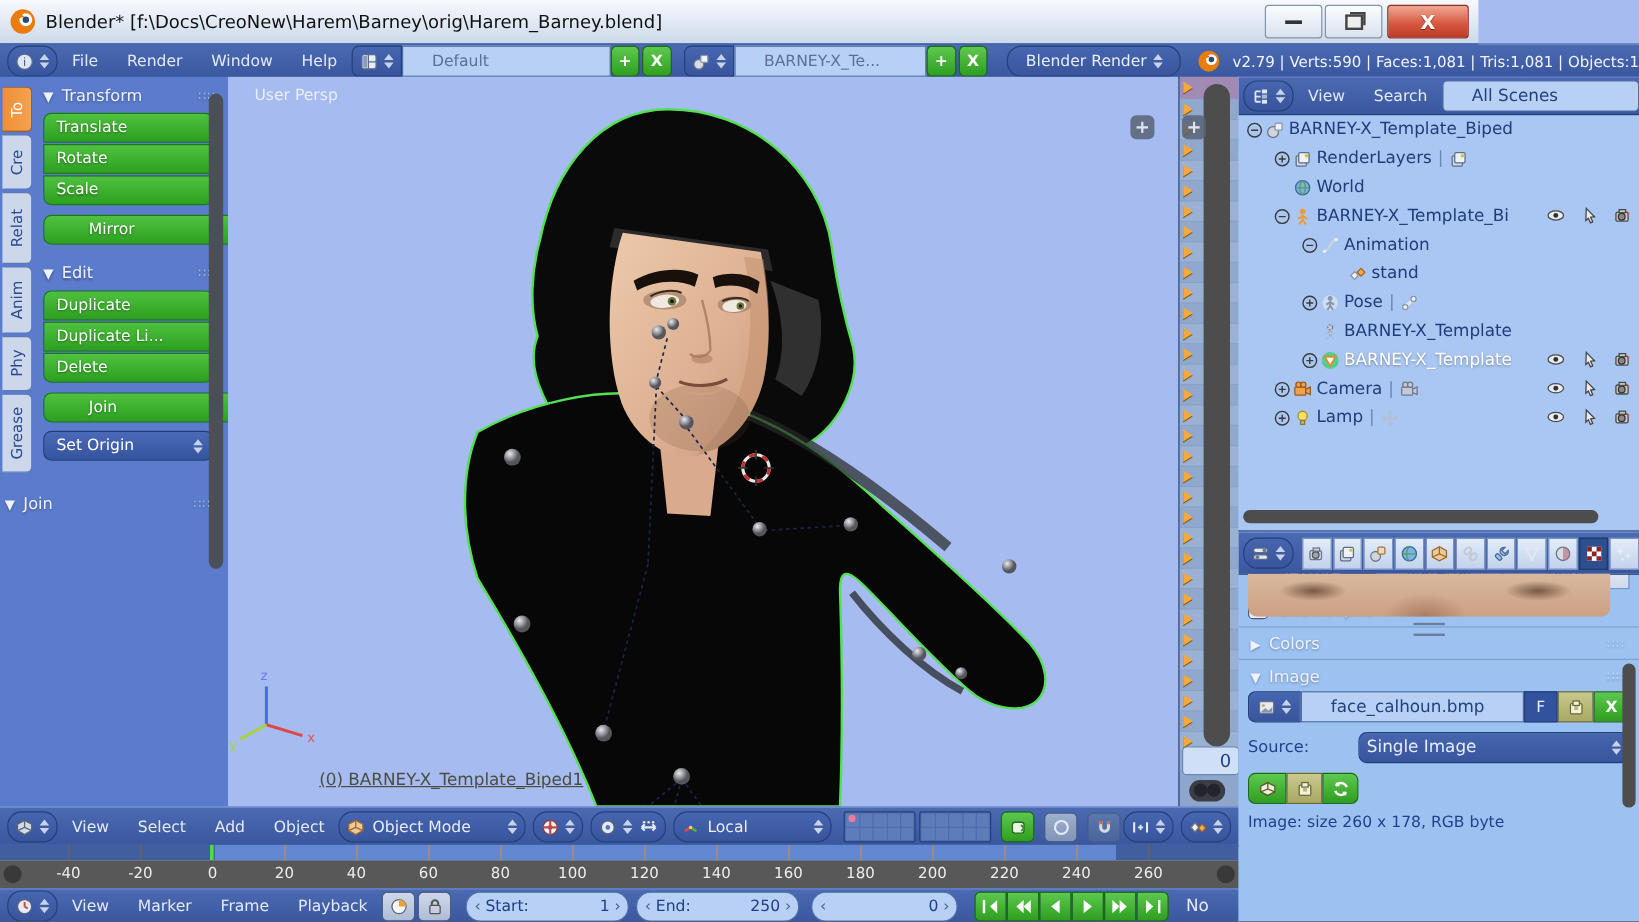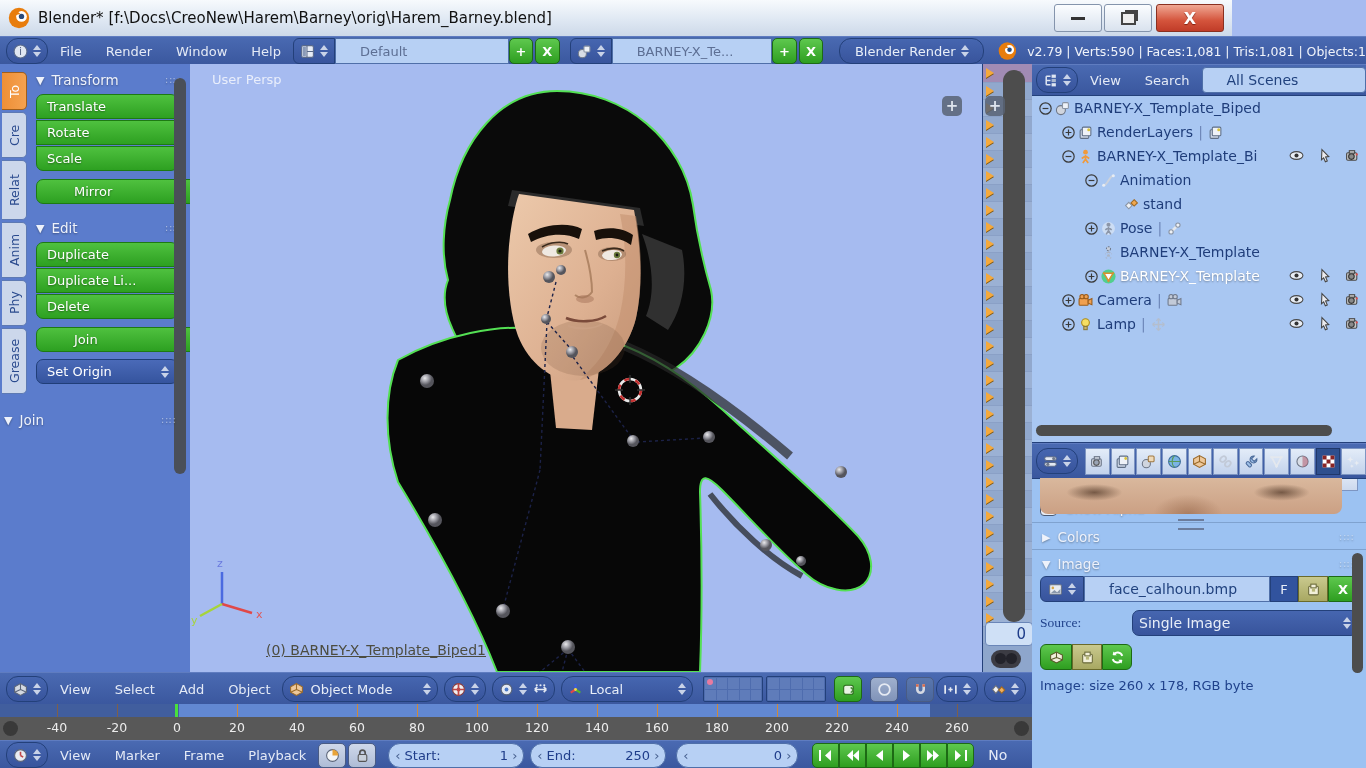--- a/index.html
+++ b/index.html
@@ -520,20 +520,28 @@
             </svg></span>
           <span class="olabel">RenderLayers</span>
           <span class="osep">|</span>
           <span class="oi"><svg viewBox="0 0 14 14">
               <rect x="2" y="4.5" width="8" height="8" rx="1" fill="#ccd6e6" stroke="#5f6f86"></rect>
               <rect x="4" y="2" width="8" height="8" rx="1" fill="#eef2f8" stroke="#5f6f86"></rect>
               <circle cx="10" cy="4.5" r="1.4" fill="#d8c23a"></circle>
             </svg></span>
         </div>
         <div class="orow" style="padding-left: 27px;">
+          <span class="tg" style="width:15px"></span>
+          <span class="oi"><svg viewBox="0 0 14 14">
+              <circle cx="7" cy="7" r="5.5" fill="#7ab4e4" stroke="#3a6a9a"></circle>
+              <path d="M1.8,7 H12.2 M7,1.6 C4,4 4,10 7,12.4 M7,1.6 C10,4 10,10 7,12.4" stroke="#5a9a5a" fill="none"></path>
+            </svg></span>
+          <span class="olabel">World</span>
+        </div>
+        <div class="orow" style="padding-left: 27px;">
           <span class="tg oi" style="width:15px;height:15px"><svg viewBox="0 0 14 14">
               <circle cx="7" cy="7" r="5.3" fill="none" stroke="#3a3a3a" stroke-width="1.1"></circle>
               <path d="M4.3,7 h5.4" stroke="#3a3a3a" stroke-width="1.1"></path>
             </svg></span>
           <span class="oi"><svg viewBox="0 0 14 14">
               <circle cx="7" cy="3" r="2.2" fill="#f09a3c"></circle>
               <path d="M7,5.5 V9.5 M7,6.5 L3.5,8.8 M7,6.5 L10.5,8.8 M7,9.5 L4.5,13 M7,9.5 L9.5,13" stroke="#f09a3c" stroke-width="1.6" fill="none"></path>
             </svg></span>
           <span class="olabel">BARNEY-X_Template_Bi</span>
           <span class="orights">
@@ -829,21 +837,21 @@
           <span class="oi"><svg viewBox="0 0 14 14">
               <rect x="2.5" y="4" width="9" height="8" rx="1" fill="#f2f0da" stroke="#6a6a3a"></rect>
               <rect x="4.5" y="2" width="5" height="3.5" fill="#f2f0da" stroke="#6a6a3a"></rect>
               <rect x="5.5" y="6" width="3" height="3" fill="#b8b87a"></rect>
             </svg></span>
         </span>
       <span class="gsq" style="width:28px;border-radius:0 6px 6px 0;">X</span>
     </div>
 
     <div class="prow" style="margin-top:8px;">
-      <span class="navytext" style="width:92px;font-size:13.5px;font-family:Liberation Serif, serif;">Source:</span>
+      <span class="navytext" style="width:92px;font-size:13.5px;">Source:</span>
       <span class="dd" style="flex:1;justify-content:center;border-radius:7px;">
         <span style="font-size:14px;">Single Image</span>
         <span class="ud" style="margin-left:auto;">
             <i class="up"></i>
             <i class="dn"></i>
           </span>
       </span>
     </div>
 
     <div class="prow" style="margin-top:8px;">

